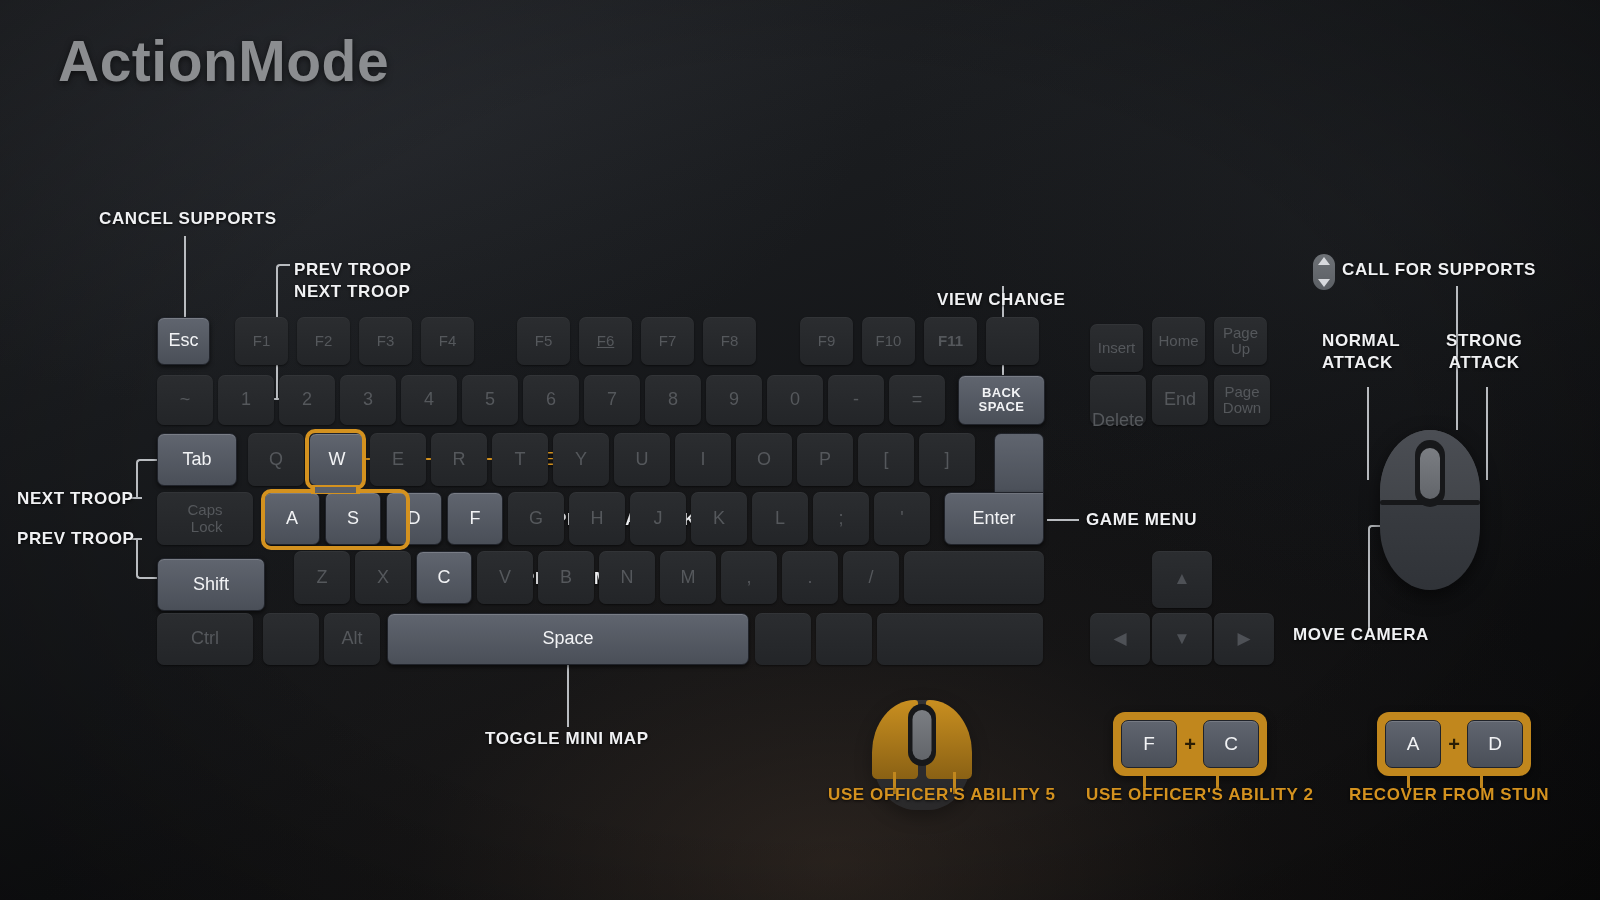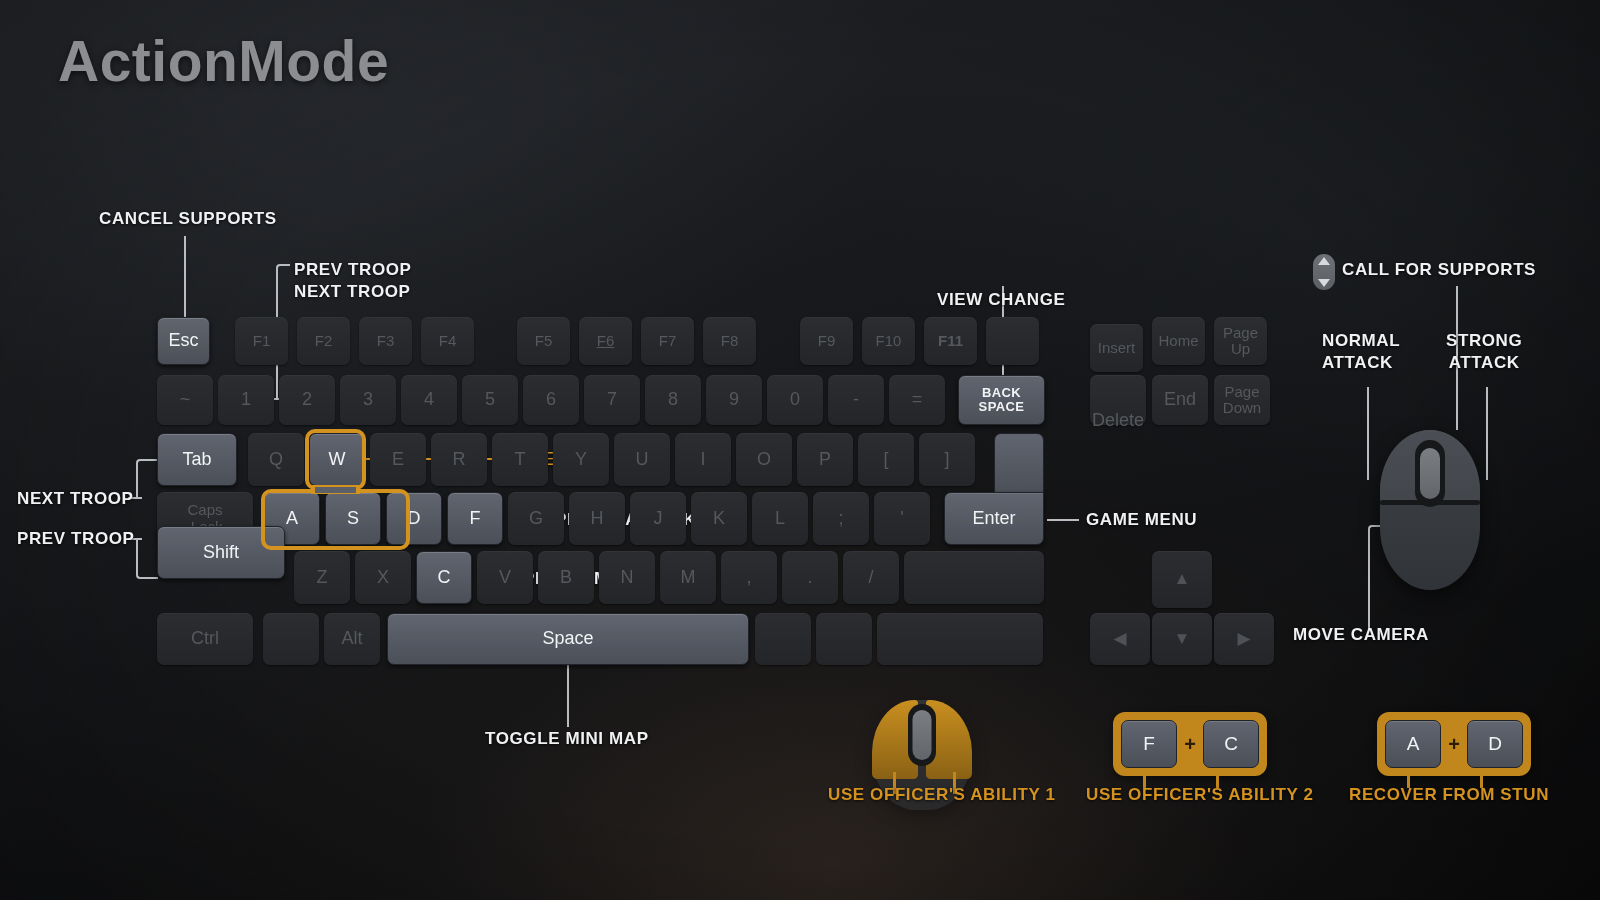--- a/index.html
+++ b/index.html
@@ -388,21 +388,21 @@
     </div>
     <div class="key dim" style="left: 874px; top: 492px; width: 56px; height: 53px;">
       <span style="white-space: pre-line;">'</span>
     </div>
     <div class="enter-wrap" style="left: 944px; top: 433px; width: 100px; height: 112px;">
       <div class="enter-top" style="left: 50px; top: 0px; width: 50px; height: 62px;"></div>
       <div class="enter-bot" style="left: 0px; top: 59px; width: 100px; height: 53px;">
         <span>Enter</span>
       </div>
     </div>
-    <div class="key lit" style="left: 157px; top: 526px; width: 128px; height: 53px; justify-content: center;">
+    <div class="key lit" style="left: 157px; top: 558px; width: 108px; height: 53px; justify-content: center;">
       <span style="white-space: pre-line;">Shift</span>
     </div>
     <div class="key dim" style="left: 294px; top: 551px; width: 56px; height: 53px;">
       <span style="white-space: pre-line;">Z</span>
     </div>
     <div class="key dim" style="left: 355px; top: 551px; width: 56px; height: 53px;">
       <span style="white-space: pre-line;">X</span>
     </div>
     <div class="key lit" style="left: 416px; top: 551px; width: 56px; height: 53px;">
       <span style="white-space: pre-line;">C</span>
@@ -482,21 +482,21 @@
 <div class="mouse orange" style="left:872px;top:700px;width:100px;height:110px;">
   <div class="m-body" style="opacity:.55;"></div>
   <div class="m-top" style="height:70%;background:transparent;"></div>
   <div class="m-lbtn" style="height:72%;"></div>
   <div class="m-rbtn" style="height:72%;"></div>
   <div class="m-wheelslot" style="top:4%;height:56%;width:28%;"></div>
   <div class="m-wheel" style="top:9%;height:46%;width:19%;"></div>
 </div>
 <div class="tick" style="left:893px;top:772px;height:22px;"></div>
 <div class="tick" style="left:953px;top:772px;height:22px;"></div>
-<div class="lbl orange" style="left:828px;top:784px;">USE OFFICER'S ABILITY 1</div>
+<div class="lbl orange" style="left:828px;top:784px;">USE OFFICER'S ABILITY 5</div>
 
 <div class="combo" style="left:1113px;top:712px;">
   <div class="ckey">F</div>
   <div class="plus">+</div>
   <div class="ckey">C</div>
 </div>
 <div class="tick" style="left:1143px;top:772px;height:16px;"></div>
 <div class="tick" style="left:1216px;top:772px;height:16px;"></div>
 <div class="lbl orange" style="left:1086px;top:784px;">USE OFFICER'S ABILITY 2</div>
 

